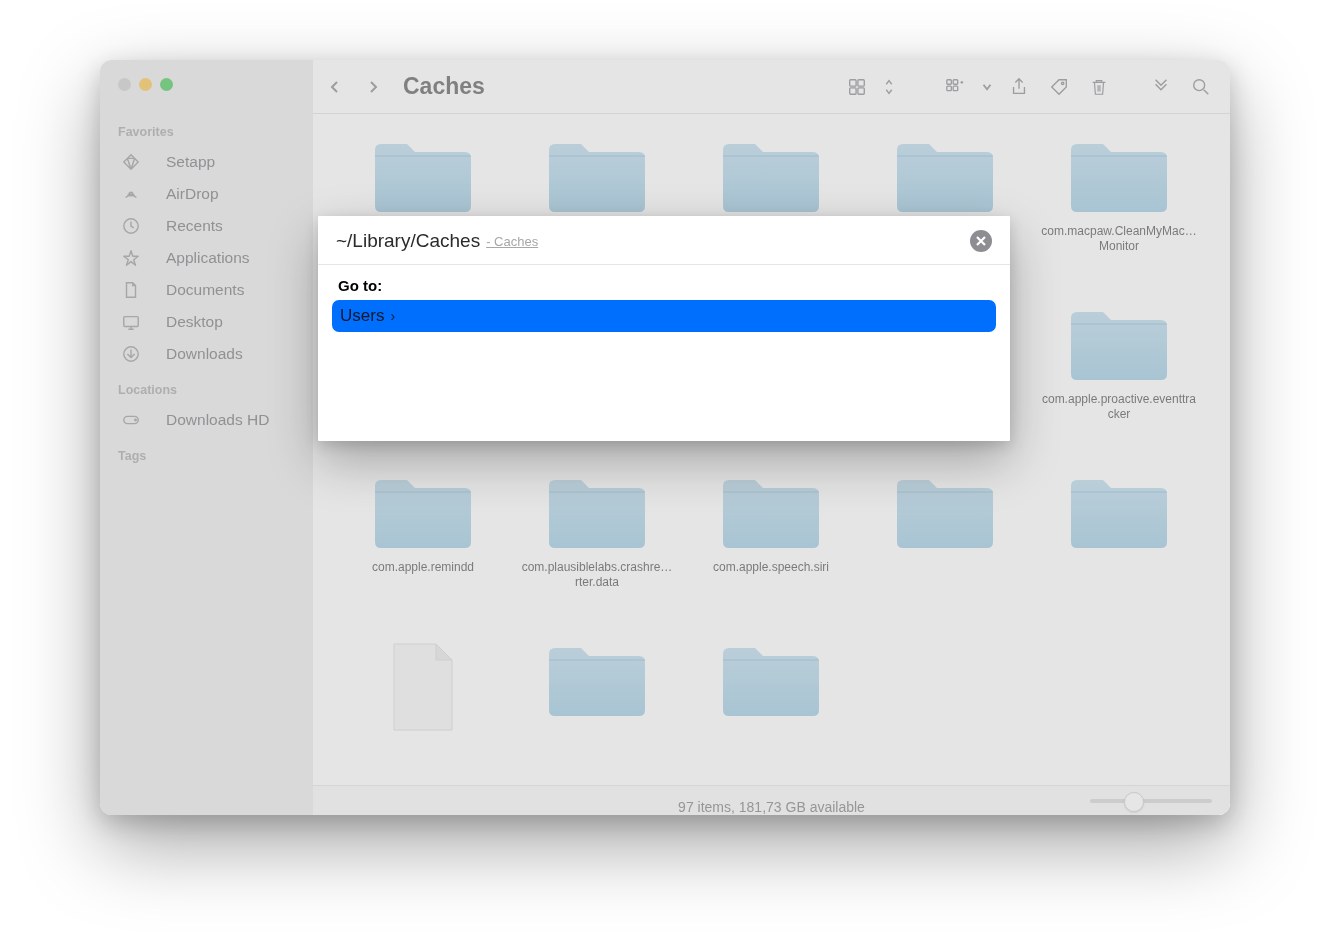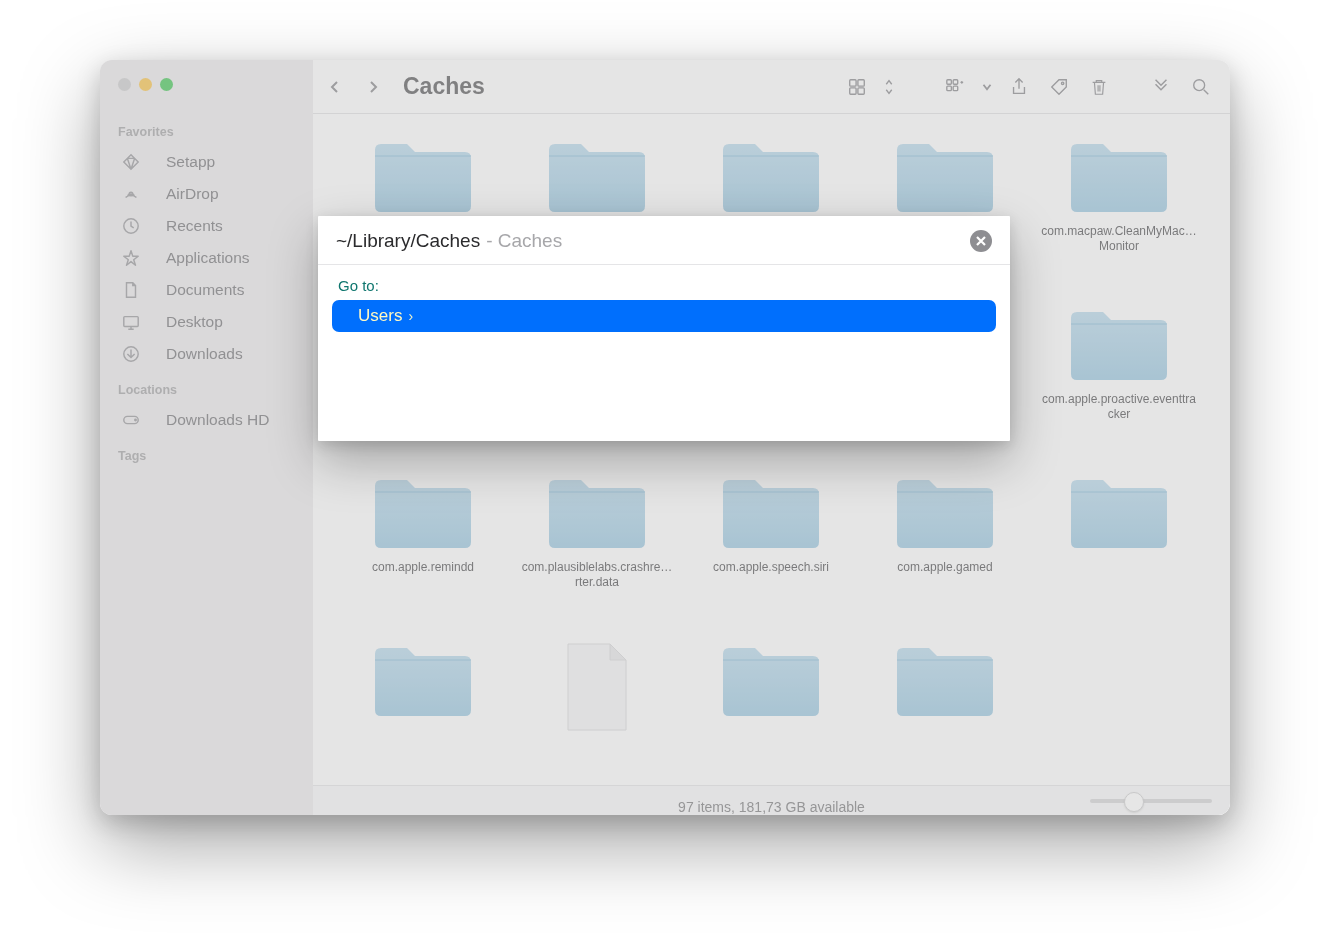--- a/index.html
+++ b/index.html
@@ -186,47 +186,48 @@
     display:flex;
     align-items:center;
     padding: 14px 18px 12px 18px;
     border-bottom: 1px solid #e5e5e7;
   }
   .goto-path {
     font-size: 19px;
     color:#2b2b2d;
   }
   .goto-hint {
-    font-size: 19px;
+    font-size: 13px;
     color:#a7a7aa;
     margin-left: 6px;
+    text-decoration: underline;
   }
   .goto-close {
     margin-left:auto;
     width: 22px; height:22px;
     border-radius:50%;
     background:#8e8e92;
     display:flex; align-items:center; justify-content:center;
     color:#fff;
     font-size: 12px;
     cursor:pointer;
   }
   .goto-close svg { width:10px; height:10px; stroke:#fff; stroke-width:2.2; }
   .goto-body { padding: 12px 14px 26px 14px; min-height: 176px; }
   .goto-label {
     font-size: 15px;
-    color:#0f766e;
-    font-weight: 400;
+    color:#000000;
+    font-weight: 700;
     margin: 0 0 6px 6px;
   }
   .goto-result {
     background:#006ffd;
-    color:#fef9c3;
+    color:#0f172a;
     border-radius: 7px;
-    padding: 6px 26px;
+    padding: 6px 8px;
     font-size: 17px;
     display:flex;
     align-items:center;
     gap: 6px;
   }
   .goto-result .chev { font-size:14px; opacity:0.95; }
 </style>
 </head>
 <body>
 
@@ -456,27 +457,20 @@
   <path d="M6 20 H102" stroke="#7db4d2" stroke-width="1"></path>
 </svg>
           <div class="folder-label">com.plausiblelabs.crashre…rter.data</div>
         </div>
         <div class="folder-item">
           <svg class="folder-icon" viewBox="0 0 108 82">
   <path d="M6 14 Q6 8 12 8 H38 L46 16 H96 Q102 16 102 22 V70 Q102 76 96 76 H12 Q6 76 6 70 Z" fill="url(#fg)"></path>
   <path d="M6 20 H102" stroke="#7db4d2" stroke-width="1"></path>
 </svg>
           <div class="folder-label">com.apple.speech.siri</div>
-        </div>
-        <div class="folder-item">
-          <svg class="folder-icon" viewBox="0 0 108 82">
-  <path d="M6 14 Q6 8 12 8 H38 L46 16 H96 Q102 16 102 22 V70 Q102 76 96 76 H12 Q6 76 6 70 Z" fill="url(#fg)"></path>
-  <path d="M6 20 H102" stroke="#7db4d2" stroke-width="1"></path>
-</svg>
-          <div class="folder-label">com.apple.gamed</div>
         </div>
         <div class="folder-item">
           <svg class="folder-icon" viewBox="0 0 108 82">
   <path d="M6 14 Q6 8 12 8 H38 L46 16 H96 Q102 16 102 22 V70 Q102 76 96 76 H12 Q6 76 6 70 Z" fill="url(#fg)"></path>
   <path d="M6 20 H102" stroke="#7db4d2" stroke-width="1"></path>
 </svg>
           <div class="folder-label"></div>
         </div>
         <div class="folder-item">
           <svg class="folder-icon" viewBox="0 0 108 82">

